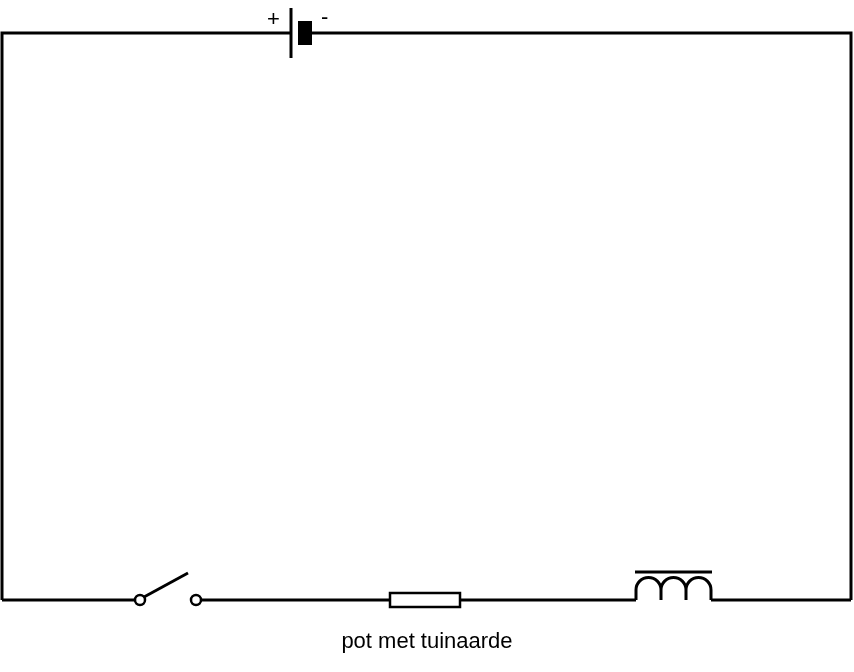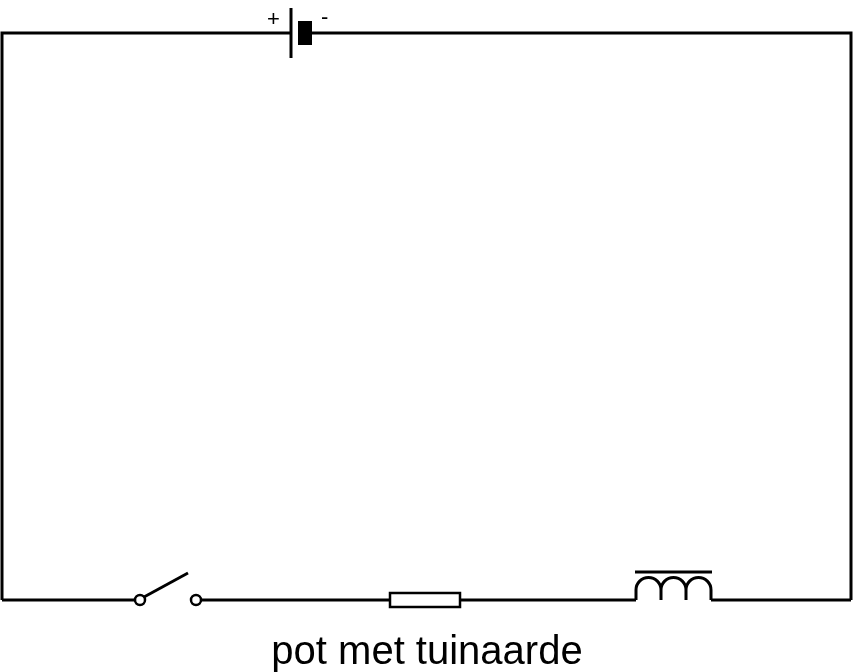--- a/index.html
+++ b/index.html
@@ -18,21 +18,21 @@
       position: absolute;
       left: 0;
       top: 0;
     }
     .label {
       position: absolute;
       left: 0;
       width: 854px;
       top: 628px;
       text-align: center;
-      font-size: 40px;
+      font-size: 22px;
       color: #000;
       letter-spacing: 0px;
     }
     .sign {
       position: absolute;
       font-size: 22px;
       line-height: 22px;
       color: #000;
     }
     .sign.plus { left: 267px; top: 8px; }

